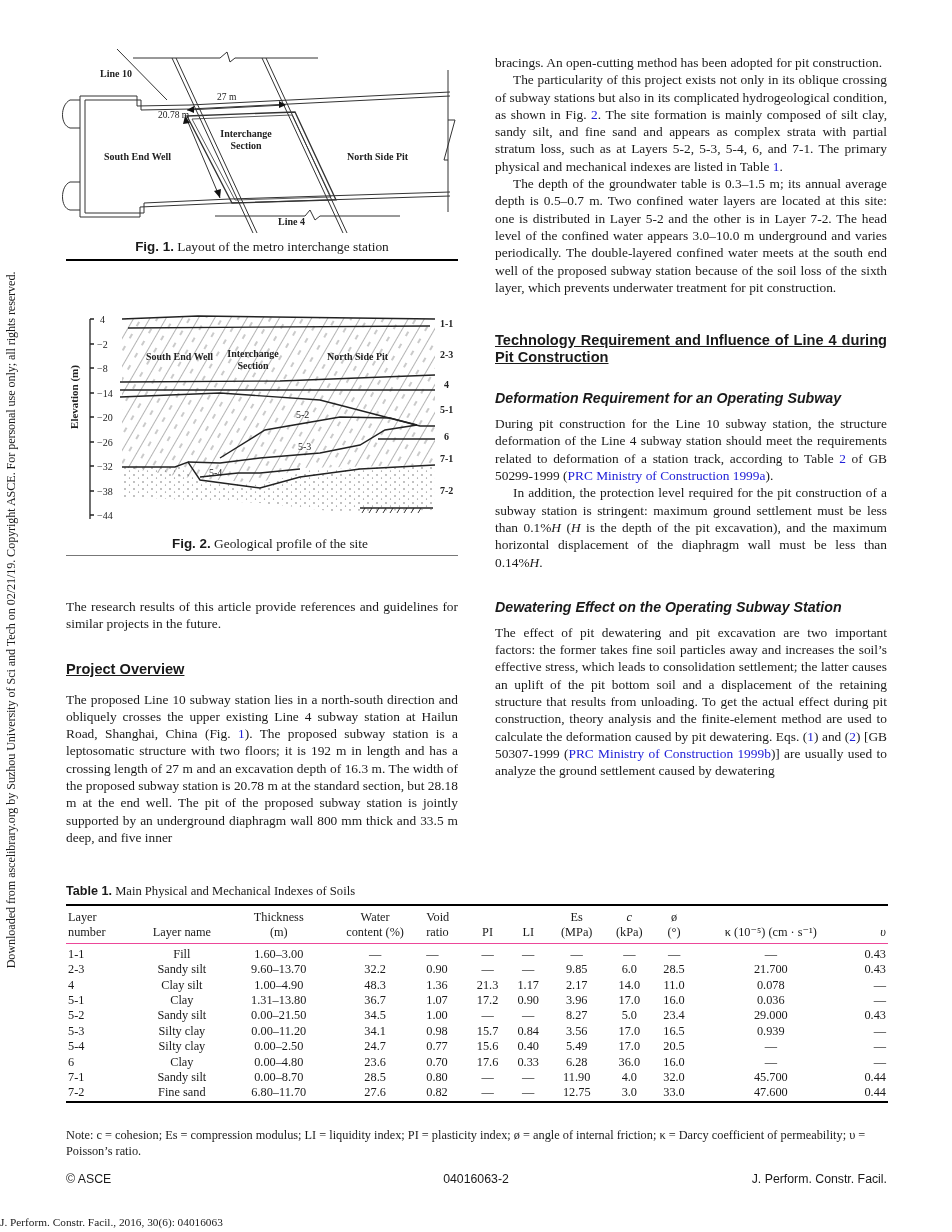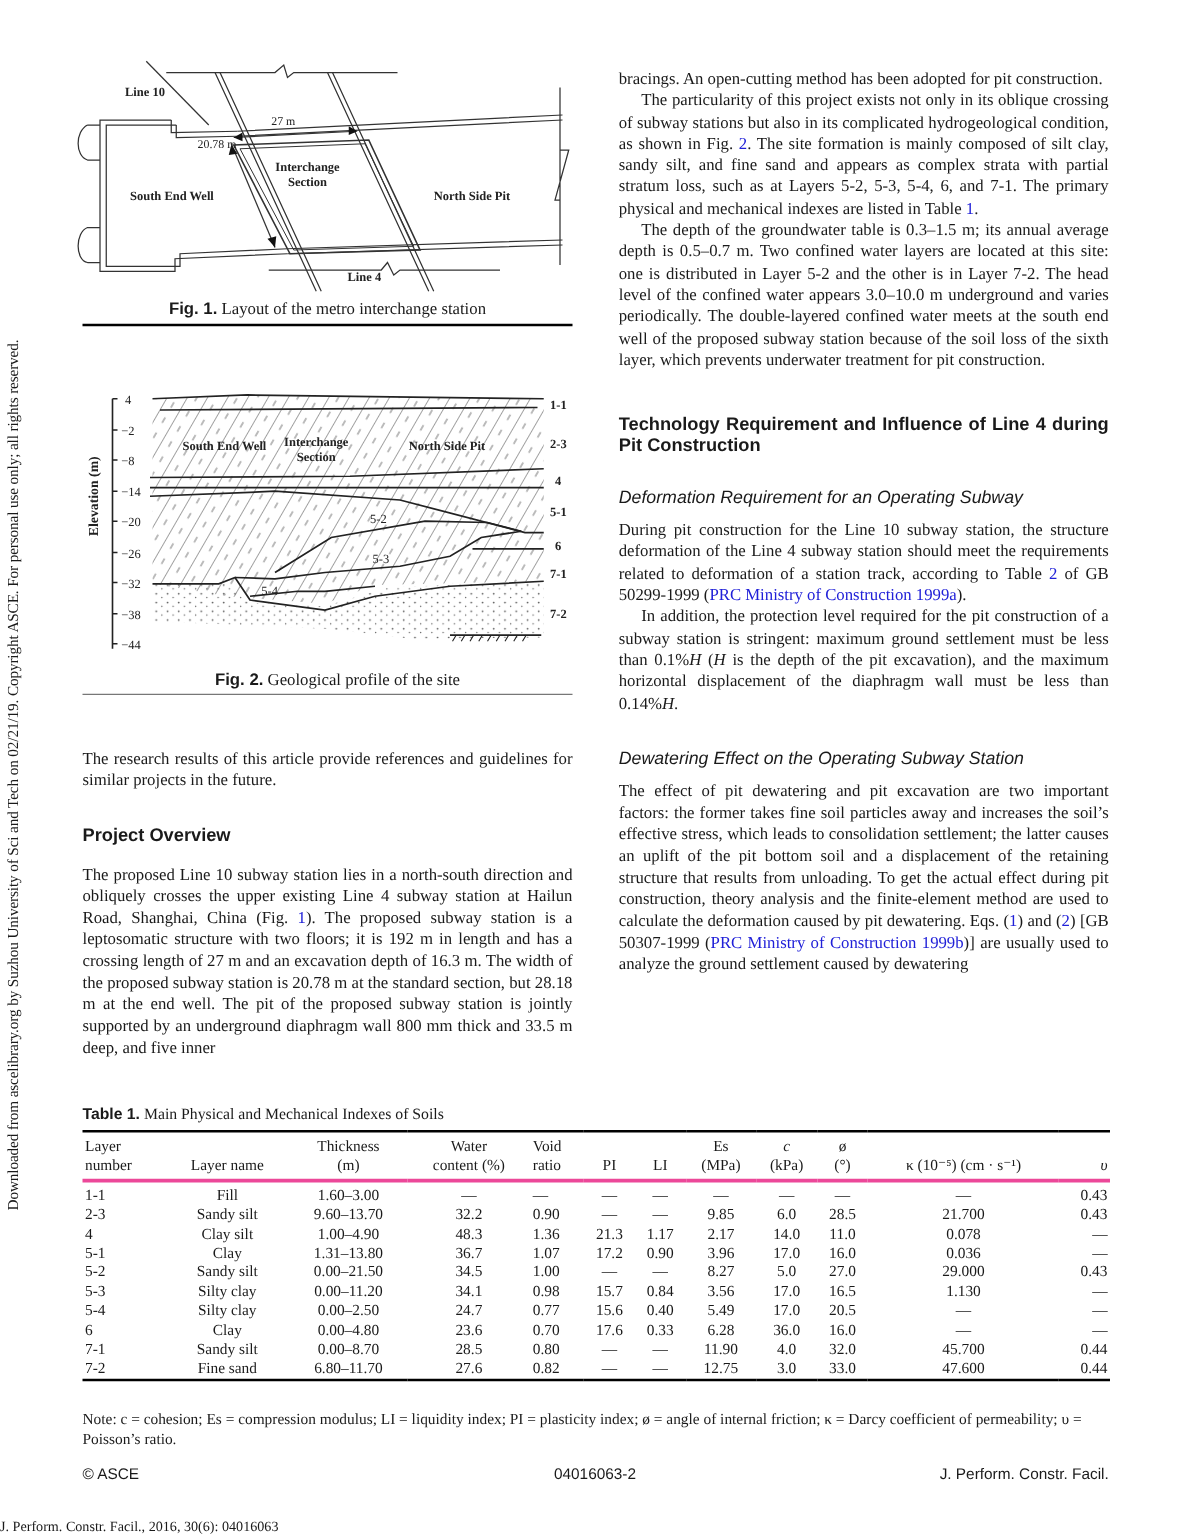--- a/index.html
+++ b/index.html
@@ -6,30 +6,30 @@
   body{width:952px;height:1232px;position:relative;overflow:hidden;color:#1a1a1a;
        font-family:"Liberation Serif","DejaVu Serif",serif;}
   .abs{position:absolute;}
   .sidebar{position:absolute;left:1px;top:250px;width:20px;height:740px;}
   .sidebar span{position:absolute;left:50%;top:50%;transform:translate(-50%,-50%) rotate(-90deg);
        white-space:nowrap;font-size:12.2px;letter-spacing:-0.1px;}
   .col{position:absolute;font-size:13.4px;line-height:17.3px;text-align:justify;}
   .col p{margin:0;}
   .indent{text-indent:18px;}
   .lnk{color:#2020d8;}
-  .h2{font-family:"Liberation Sans","DejaVu Sans",sans-serif;font-weight:bold;font-size:14.6px;line-height:17px;}
-  .h3{font-family:"Liberation Sans","DejaVu Sans",sans-serif;font-weight:normal;font-style:italic;font-size:14.2px;line-height:17px;}
+  .h2{font-family:"Liberation Sans","DejaVu Sans",sans-serif;font-weight:bold;font-size:14.6px;line-height:17px;text-decoration:underline;}
+  .h3{font-family:"Liberation Sans","DejaVu Sans",sans-serif;font-weight:bold;font-style:italic;font-size:14.2px;line-height:17px;}
   .figcap{position:absolute;font-size:13.4px;text-align:center;}
   .figcap b{font-family:"Liberation Sans","DejaVu Sans",sans-serif;font-size:13.4px;}
   .rule{position:absolute;background:#000;}
   svg text{font-family:"Liberation Serif","DejaVu Serif",serif;}
   table.t1{position:absolute;left:66px;top:904px;width:822px;border-collapse:collapse;font-size:12.3px;line-height:15.4px;}
   table.t1 th{font-weight:normal;vertical-align:bottom;padding:4px 2px 2px 2px;}
   table.t1 td{padding:0 2px;}
-  table.t1 thead tr{border-top:2.5px solid #000;border-bottom:3px solid #ec4899;}
+  table.t1 thead tr{border-top:2.5px solid #000;border-bottom:1px solid #ec4899;}
   table.t1 tbody tr.first td{padding-top:3px;}
   table.t1 tbody tr.last td{padding-bottom:2px;}
   table.t1 tbody{border-bottom:2.5px solid #000;}
   .c{text-align:center;} .l{text-align:left;} .r{text-align:right;}
   .tcap{position:absolute;left:66px;top:884px;font-size:12.6px;}
   .tcap b{font-family:"Liberation Sans","DejaVu Sans",sans-serif;}
   .note{position:absolute;left:66px;top:1127px;width:822px;font-size:12.3px;line-height:16px;}
   .foot{position:absolute;top:1172px;font-family:"Liberation Sans","DejaVu Sans",sans-serif;font-size:12.3px;}
   .cite{position:absolute;top:1216px;left:0;width:952px;font-size:11.3px;}
 </style>
@@ -307,36 +307,36 @@
       <tr>
         <td class="l">5-2</td>
         <td class="c">Sandy silt</td>
         <td class="c">0.00–21.50</td>
         <td class="c">34.5</td>
         <td class="l">1.00</td>
         <td class="c">—</td>
         <td class="c">—</td>
         <td class="c">8.27</td>
         <td class="c">5.0</td>
-        <td class="c">27.0</td>
+        <td class="c">23.4</td>
         <td class="c">29.000</td>
         <td class="r">0.43</td>
       </tr>
       <tr>
         <td class="l">5-3</td>
         <td class="c">Silty clay</td>
         <td class="c">0.00–11.20</td>
         <td class="c">34.1</td>
         <td class="l">0.98</td>
         <td class="c">15.7</td>
         <td class="c">0.84</td>
         <td class="c">3.56</td>
         <td class="c">17.0</td>
         <td class="c">16.5</td>
-        <td class="c">1.130</td>
+        <td class="c">0.939</td>
         <td class="r">—</td>
       </tr>
       <tr>
         <td class="l">5-4</td>
         <td class="c">Silty clay</td>
         <td class="c">0.00–2.50</td>
         <td class="c">24.7</td>
         <td class="l">0.77</td>
         <td class="c">15.6</td>
         <td class="c">0.40</td>

